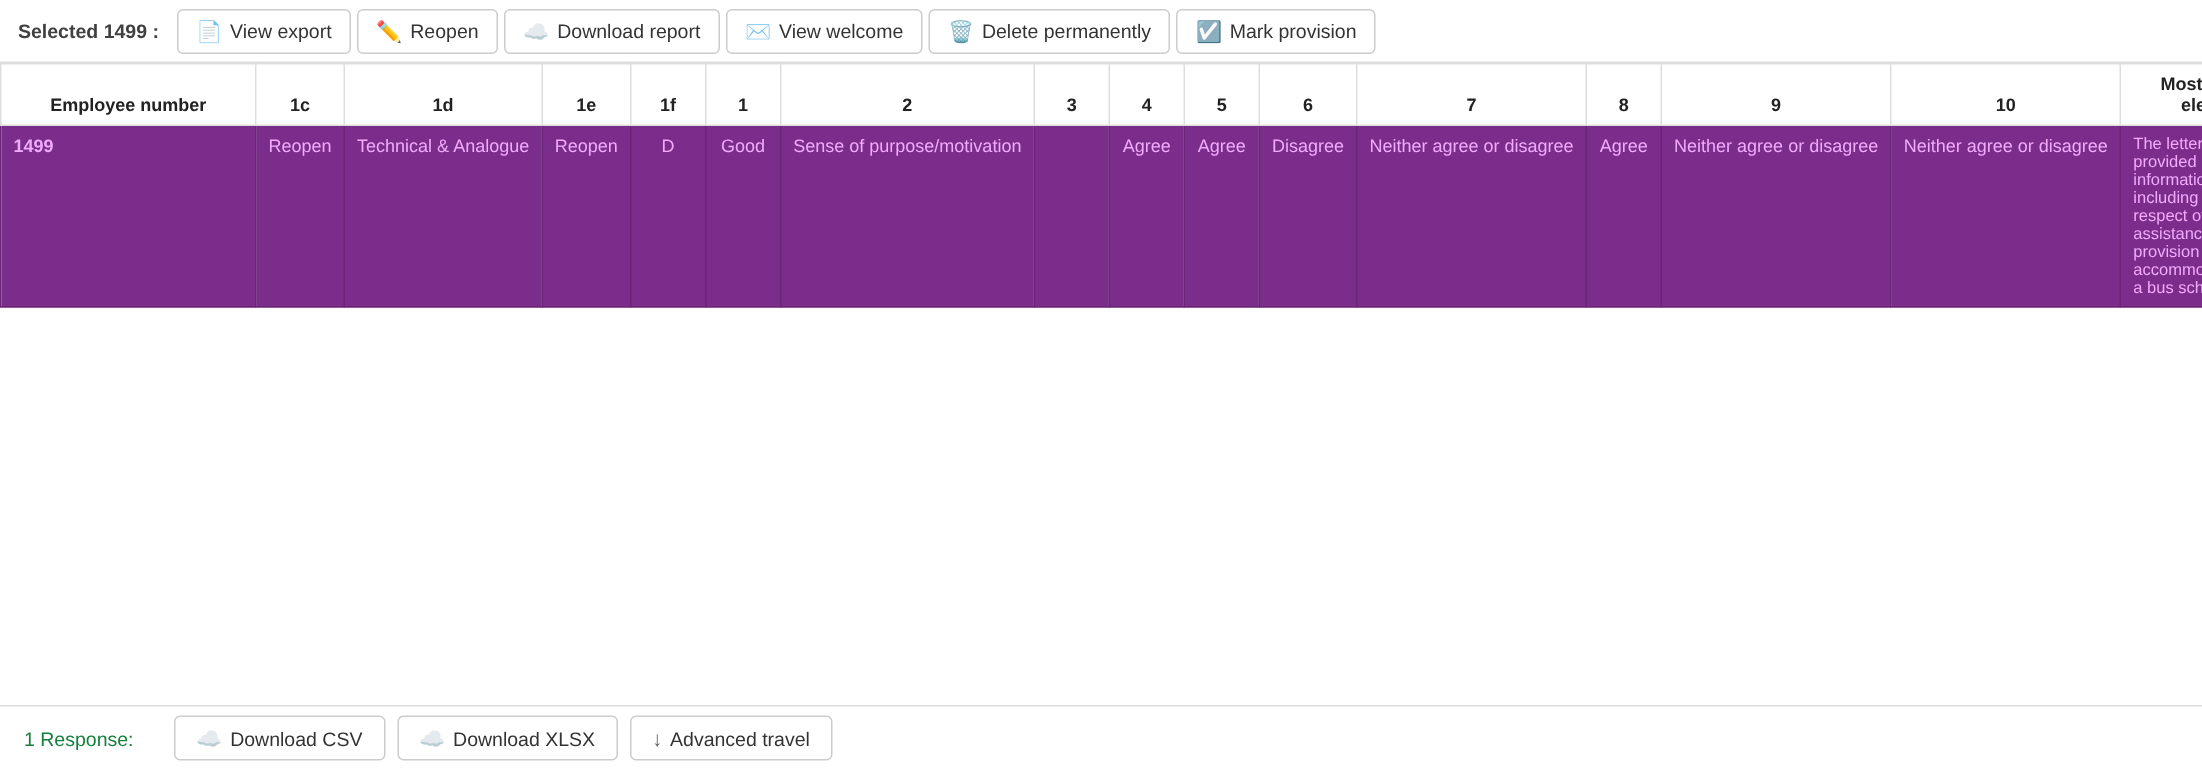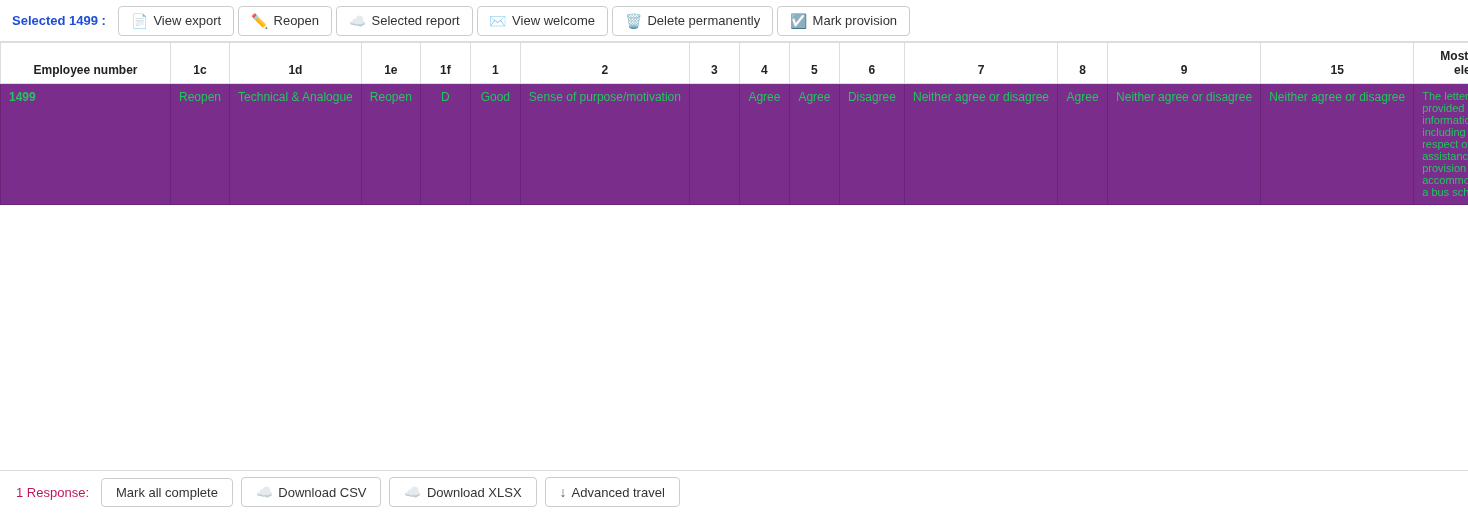--- a/index.html
+++ b/index.html
@@ -9,21 +9,21 @@
     .toolbar {
       display: flex;
       align-items: center;
       padding: 0 12px;
       height: 42px;
       border-bottom: 1px solid #ddd;
       gap: 4px;
       background: #fff;
     }
     .toolbar-selected {
-      color: #1d4ed8;
+      color: #404040;
       font-weight: bold;
       margin-right: 8px;
       white-space: nowrap;
     }
     .toolbar-btn {
       display: flex;
       align-items: center;
       gap: 5px;
       padding: 6px 12px;
       border: 1px solid #ccc;
@@ -70,21 +70,21 @@
     tbody tr.data-row {
       background: #7b2d8b;
       color: #fff;
     }
     tbody tr.data-row td {
       border: 1px solid #6a2579;
       padding: 6px 8px;
       text-align: center;
       vertical-align: top;
       font-size: 12px;
-      color: #22c55e;
+      color: #f0abfc;
       min-width: 50px;
     }
     tbody tr.data-row td.col-employee {
       text-align: left;
       min-width: 170px;
       max-width: 170px;
       font-weight: bold;
     }
     tbody tr.data-row td.col-most-useful {
       min-width: 120px;
@@ -98,22 +98,22 @@
       display: flex;
       align-items: center;
       height: 43px;
       padding: 0 16px;
       border-top: 1px solid #ddd;
       gap: 8px;
       background: #fff;
     }
     .bottom-bar .response-label {
       font-size: 13px;
-      color: #be185d;
-      margin-right: 4px;
+      color: #15803d;
+      margin-right: 19px;
     }
     .bottom-btn {
       display: flex;
       align-items: center;
       gap: 5px;
       padding: 6px 14px;
       border: 1px solid #ccc;
       border-radius: 4px;
       background: #fff;
       cursor: pointer;
@@ -132,21 +132,21 @@
   <button class="toolbar-btn">
     <span class="icon">📄</span>
     <span>View export</span>
   </button>
   <button class="toolbar-btn">
     <span class="icon">✏️</span>
     <span>Reopen</span>
   </button>
   <button class="toolbar-btn">
     <span class="icon">☁️</span>
-    <span>Selected report</span>
+    <span>Download report</span>
   </button>
   <button class="toolbar-btn">
     <span class="icon">✉️</span>
     <span>View welcome</span>
   </button>
   <button class="toolbar-btn">
     <span class="icon">🗑️</span>
     <span>Delete permanently</span>
   </button>
   <button class="toolbar-btn">
@@ -166,21 +166,21 @@
         <th>1f</th>
         <th>1</th>
         <th>2</th>
         <th>3</th>
         <th>4</th>
         <th>5</th>
         <th>6</th>
         <th>7</th>
         <th>8</th>
         <th>9</th>
-        <th>15</th>
+        <th>10</th>
         <th class="col-most-useful">Most useful elem…</th>
 
       </tr>
     </thead>
     <tbody>
       <tr class="data-row">
         <td class="col-employee">1499</td>
         <td>Reopen</td>
         <td>Technical &amp; Analogue</td>
         <td>Reopen</td>
@@ -198,23 +198,20 @@
         <td class="col-most-useful">The letter also provided logistical information, including forms in respect of travel assistance, the provision of accommodation and a bus schedule.</td>
 
       </tr>
     </tbody>
   </table>
 </div>
 
 <div class="bottom-bar">
   <span class="response-label">1 Response:</span>
   <button class="bottom-btn">
-    <span>Mark all complete</span>
-  </button>
-  <button class="bottom-btn">
     <span class="icon">☁️</span>
     <span>Download CSV</span>
   </button>
   <button class="bottom-btn">
     <span class="icon">☁️</span>
     <span>Download XLSX</span>
   </button>
   <button class="bottom-btn">
     <span class="icon">↓</span>
     <span>Advanced travel</span>

